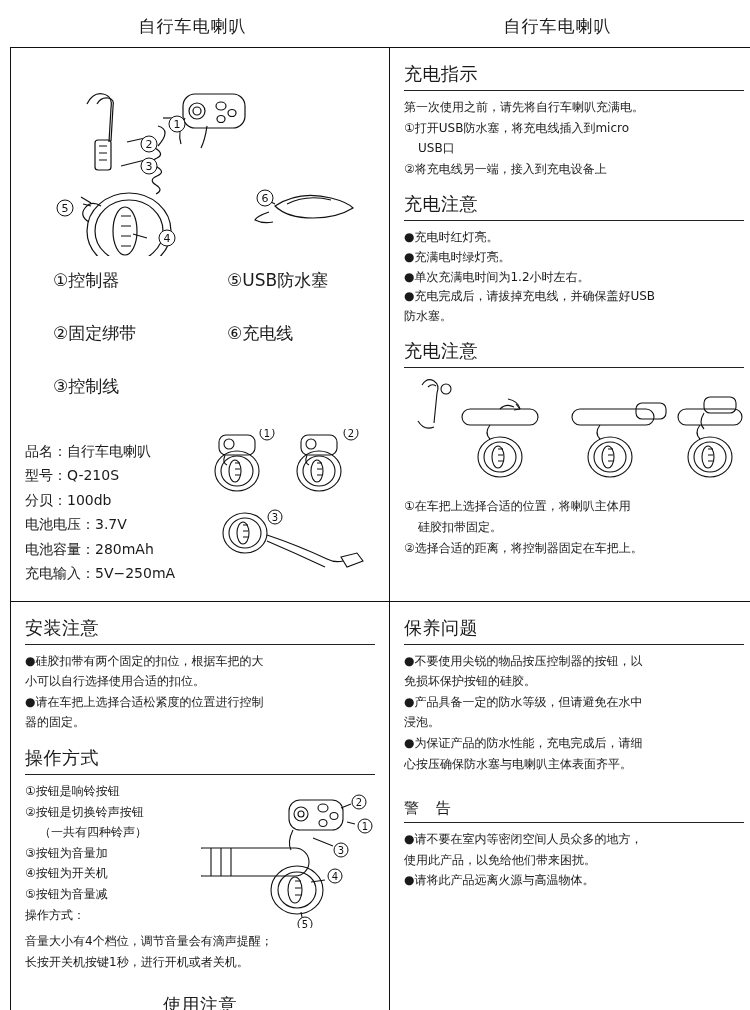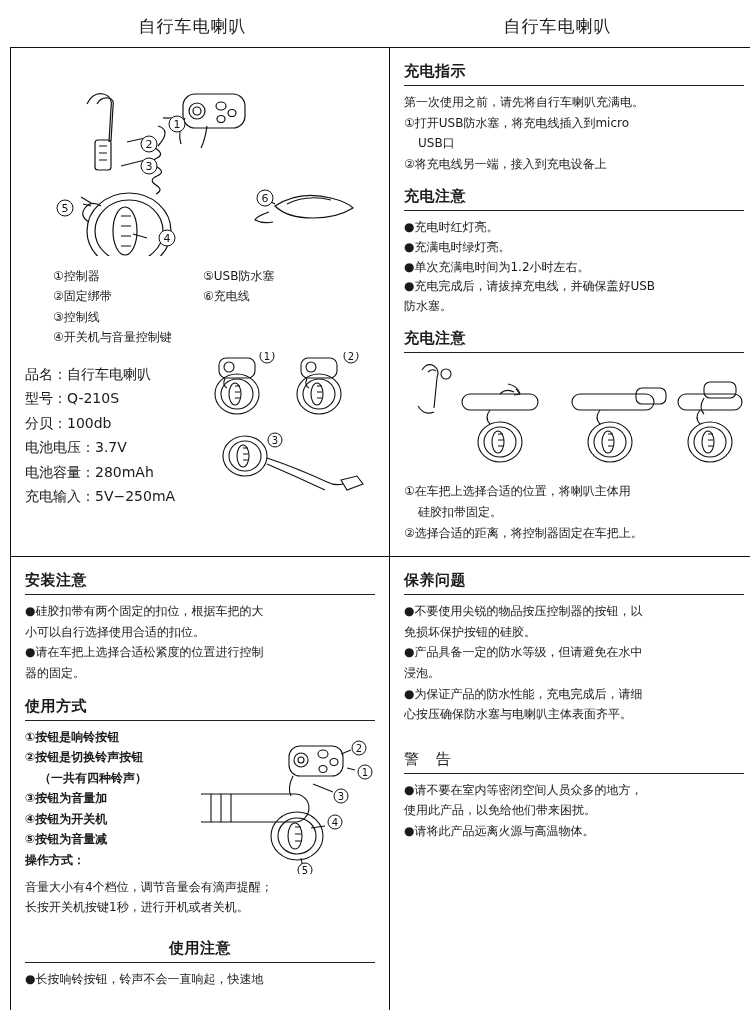--- a/index.html
+++ b/index.html
@@ -48,23 +48,23 @@
   .title-row {
     display: grid;
     grid-template-columns: 1fr 1fr;
   }
   .inner {
     padding: 10px 14px 12px 14px;
     box-sizing: border-box;
     height: 100%;
   }
   h3 {
-    font-size: 15px;
+    font-size: 18px;
     margin: 4px 0 4px 0;
-    font-weight: bold;
+    font-weight: normal;
     letter-spacing: 0.5px;
   }
   .hr {
     border: none;
     border-top: 1px solid #222;
     margin: 2px 0 7px 0;
   }
   p, li, .txt {
     font-size: 12px;
     line-height: 1.55;
@@ -78,23 +78,24 @@
     margin: 0 0 1px 0;
   }
   .spec {
     font-size: 14px;
     line-height: 1.75;
     margin-top: 10px;
   }
   .legend {
     display: grid;
     grid-template-columns: 150px 1fr;
-    font-size: 12px;
+    font-size: 17px;
     line-height: 1.7;
     margin: 10px 0 0 28px;
+    gap: 24px;
   }
   .warn-title {
     letter-spacing: 6px;
     font-size: 15px;
     font-weight: normal;
     margin-top: 26px;
   }
   .fig {
     position: relative;
   }
@@ -172,21 +173,20 @@
           </svg>
         </div>
 
         <div class="legend">
           <div>①控制器</div>
           <div>⑤USB防水塞</div>
           <div>②固定绑带</div>
           <div>⑥充电线</div>
           <div>③控制线</div>
           <div></div>
-          <div>④开关机与音量控制键</div>
           <div></div>
         </div>
 
         <div style="display:flex; margin-top:4px;">
           <div class="spec" style="flex:0 0 180px;">
             <div>品名：自行车电喇叭</div>
             <div>型号：Q-210S</div>
             <div>分贝：100db</div>
             <div>电池电压：3.7V</div>
             <div>电池容量：280mAh</div>
@@ -309,25 +309,25 @@
     <div class="cell bl">
       <div class="inner">
 
         <h3>安装注意</h3>
         <hr class="hr">
         <p class="txt">●硅胶扣带有两个固定的扣位，根据车把的大</p>
         <p class="txt">小可以自行选择使用合适的扣位。</p>
         <p class="txt">●请在车把上选择合适松紧度的位置进行控制</p>
         <p class="txt">器的固定。</p>
 
-        <h3 class="sec">使用方式</h3>
+        <h3 class="sec">操作方式</h3>
         <hr class="hr">
 
         <div style="position:relative; height:150px;">
-          <div style="position:absolute; left:0; top:0; width:170px;font-weight:bold;">
+          <div style="position:absolute; left:0; top:0; width:170px;">
             <p class="txt">①按钮是响铃按钮</p>
             <p class="txt">②按钮是切换铃声按钮</p>
             <p class="txt indent">（一共有四种铃声）</p>
             <p class="txt">③按钮为音量加</p>
             <p class="txt">④按钮为开关机</p>
             <p class="txt">⑤按钮为音量减</p>
             <p class="txt">操作方式：</p>
           </div>
           <svg style="position:absolute; right:-6px; top:-4px;" width="180" height="150" viewBox="0 0 180 150">
             <g fill="none" stroke="#111" stroke-width="1.1">

